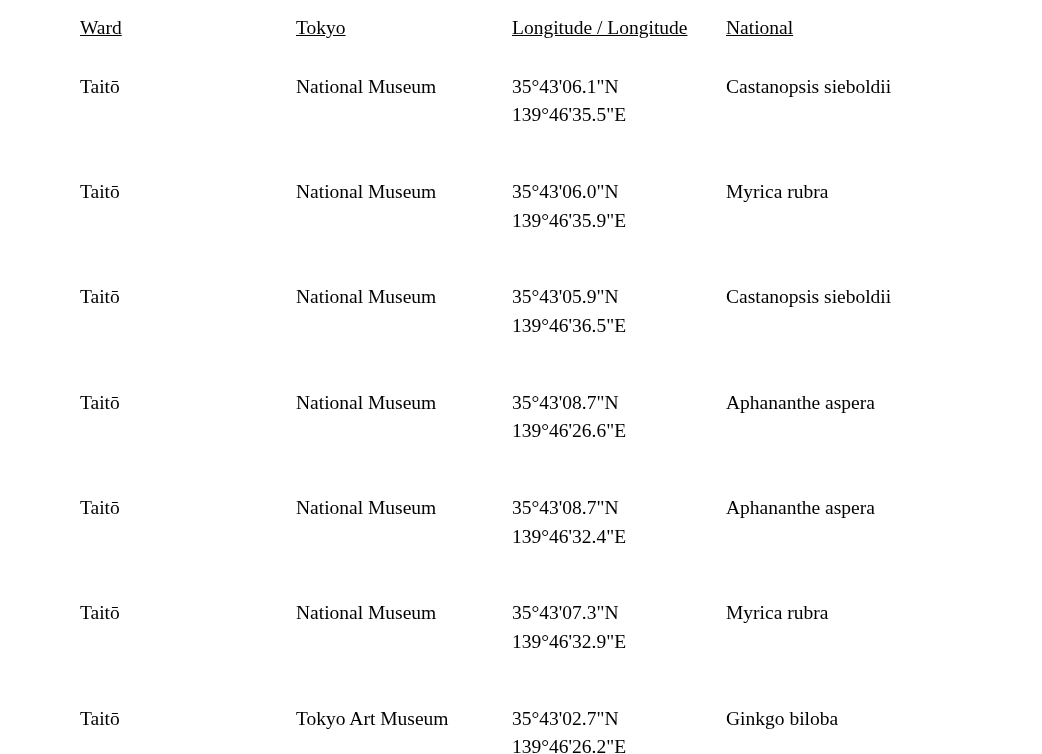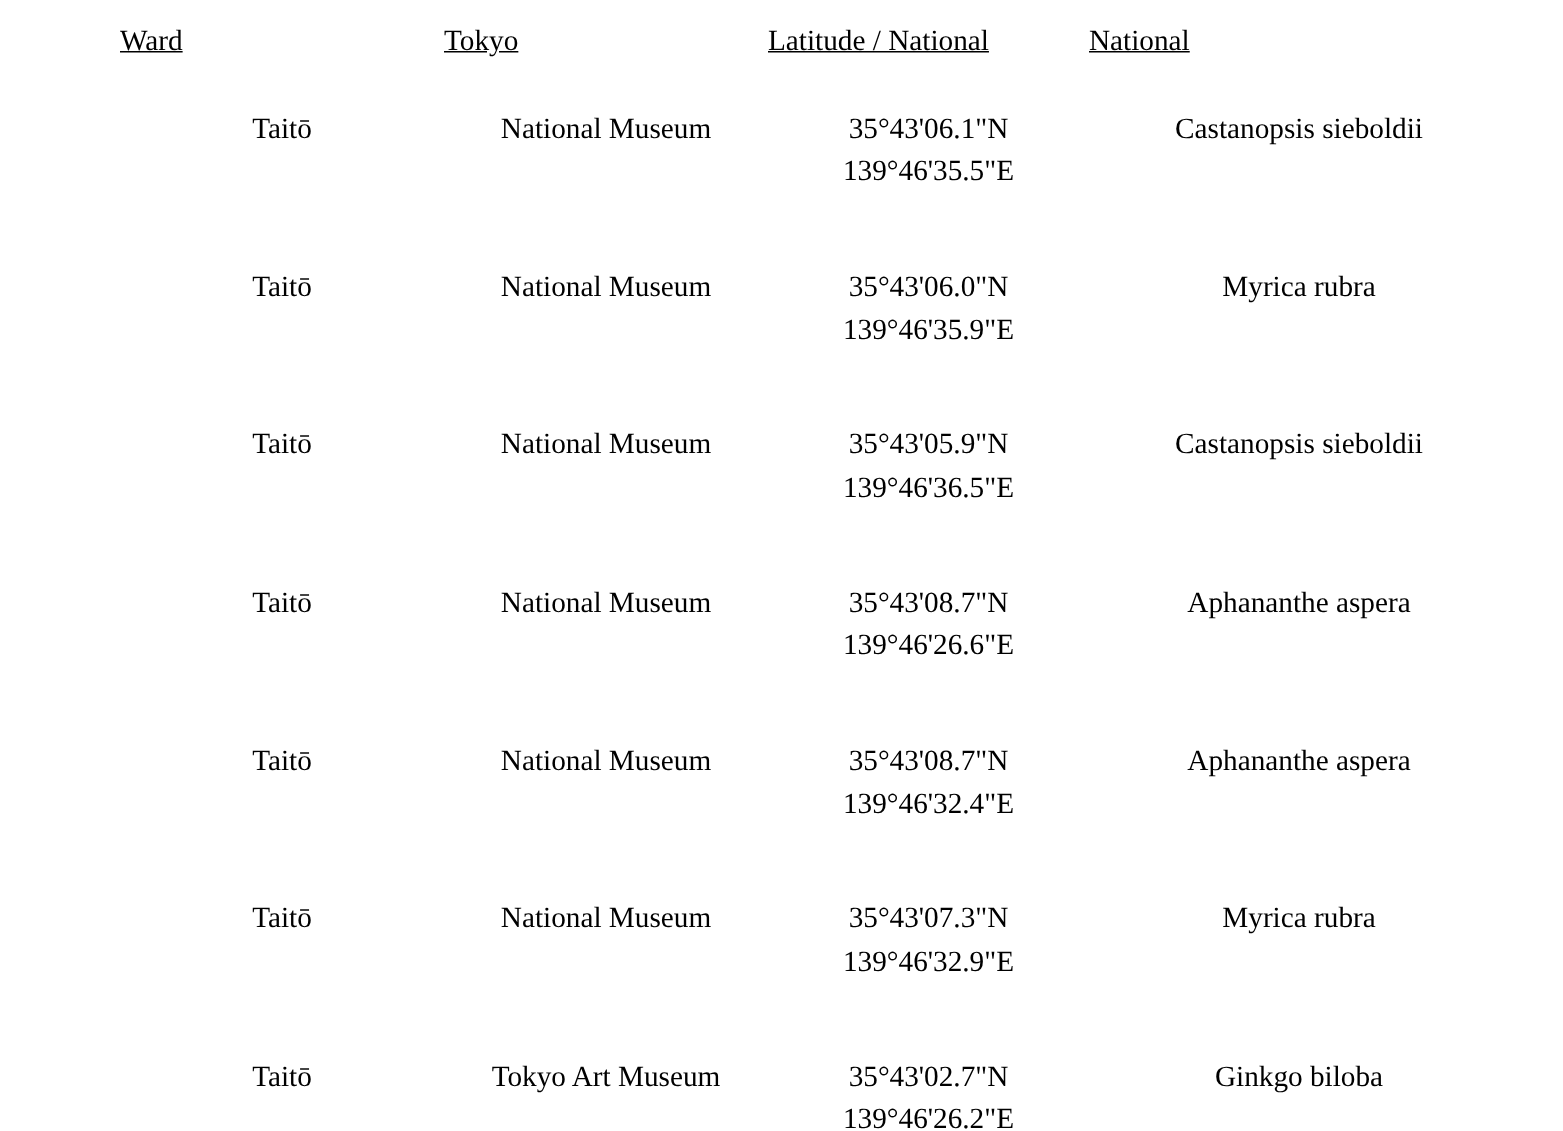--- a/index.html
+++ b/index.html
@@ -32,21 +32,21 @@
     text-align: left;
     font-weight: normal;
     padding: 0 0 30px 0;
     vertical-align: top;
     white-space: nowrap;
   }
   table.data-table th span.hdr {
     text-decoration: underline;
   }
   table.data-table td {
-    text-align: center;
+    text-align: left;
     vertical-align: top;
     padding: 0 0 48px 0;
     white-space: nowrap;
   }
   
   .col-ward   { width: 216px; }
   .col-site   { width: 216px; }
   .col-latlon { width: 214px; }
   .col-species{ width: 280px; }
 
@@ -60,21 +60,21 @@
     <colgroup>
       <col class="col-ward">
       <col class="col-site">
       <col class="col-latlon">
       <col class="col-species">
     </colgroup>
     <thead>
       <tr>
         <th><span class="hdr">Ward</span></th>
         <th><span class="hdr">Tokyo</span></th>
-        <th><span class="hdr">Latitude / National</span></th>
+        <th><span class="hdr">Longitude / Longitude</span></th>
         <th><span class="hdr">National</span></th>
       </tr>
     </thead>
     <tbody>
       <tr>
         <td>Taitō</td>
         <td>National Museum</td>
         <td>
           <span class="coord-line">35°43'06.1"N</span>
           <span class="coord-line">139°46'35.5"E</span>

